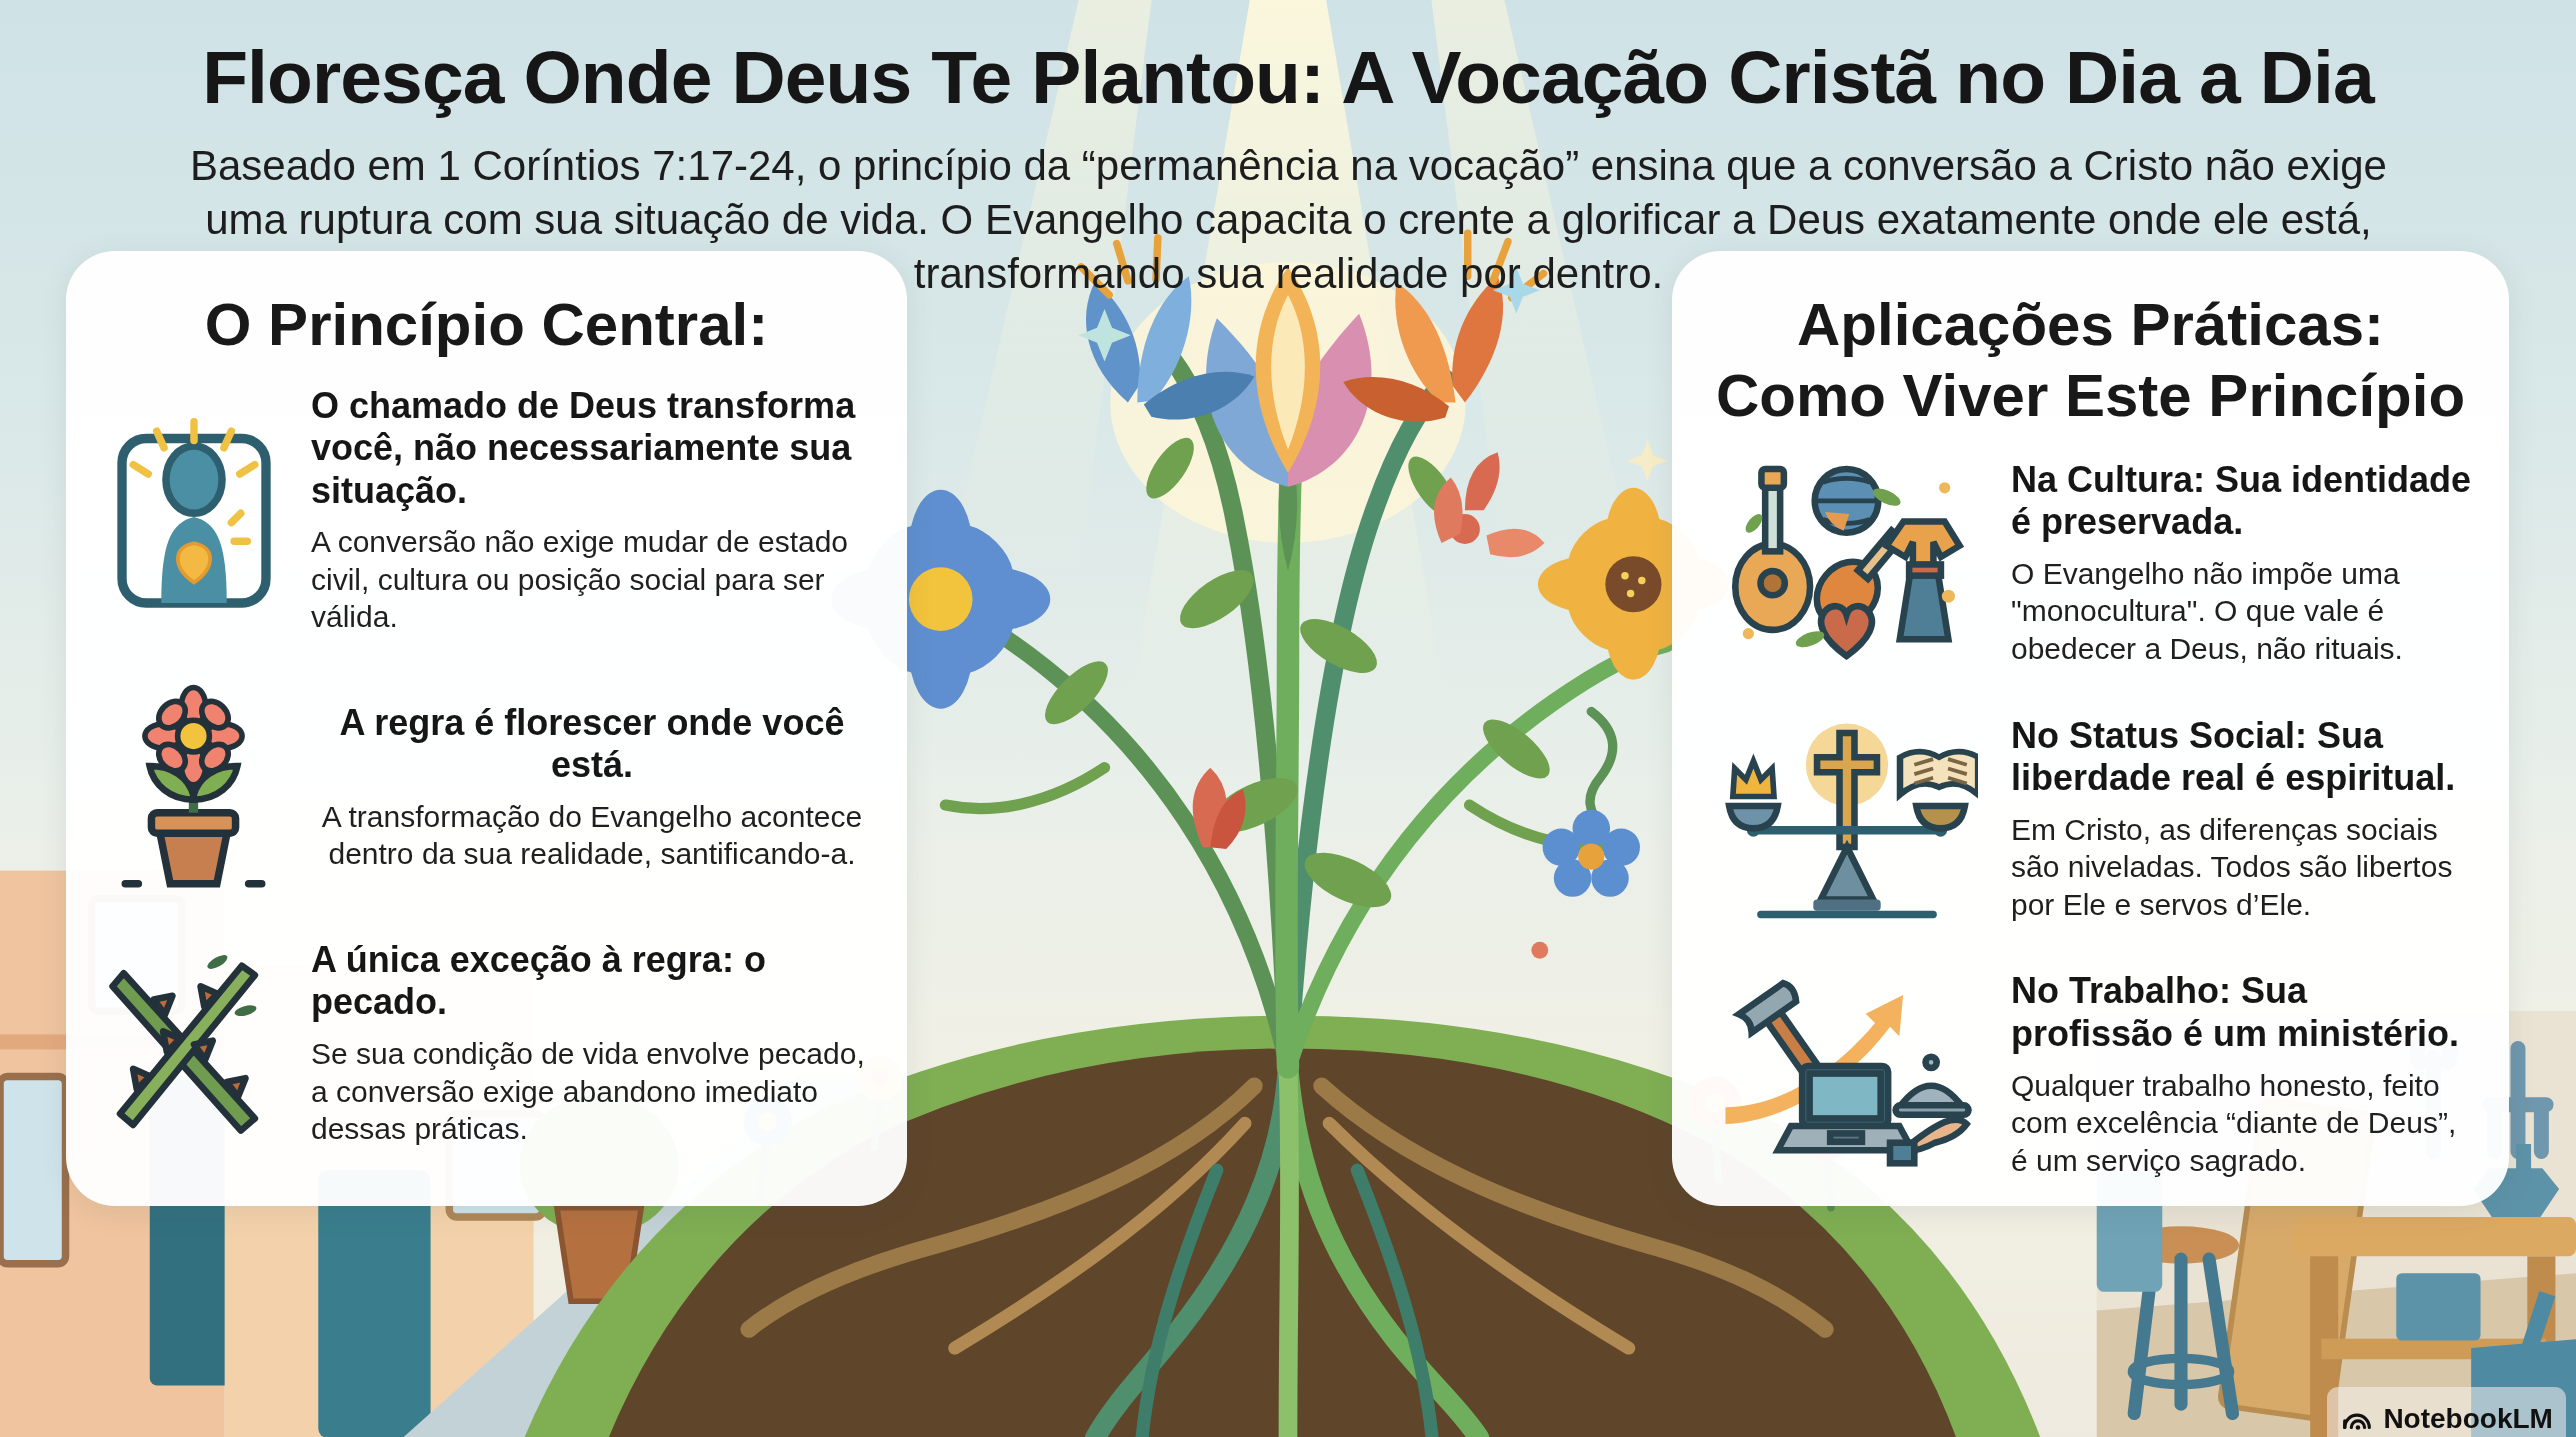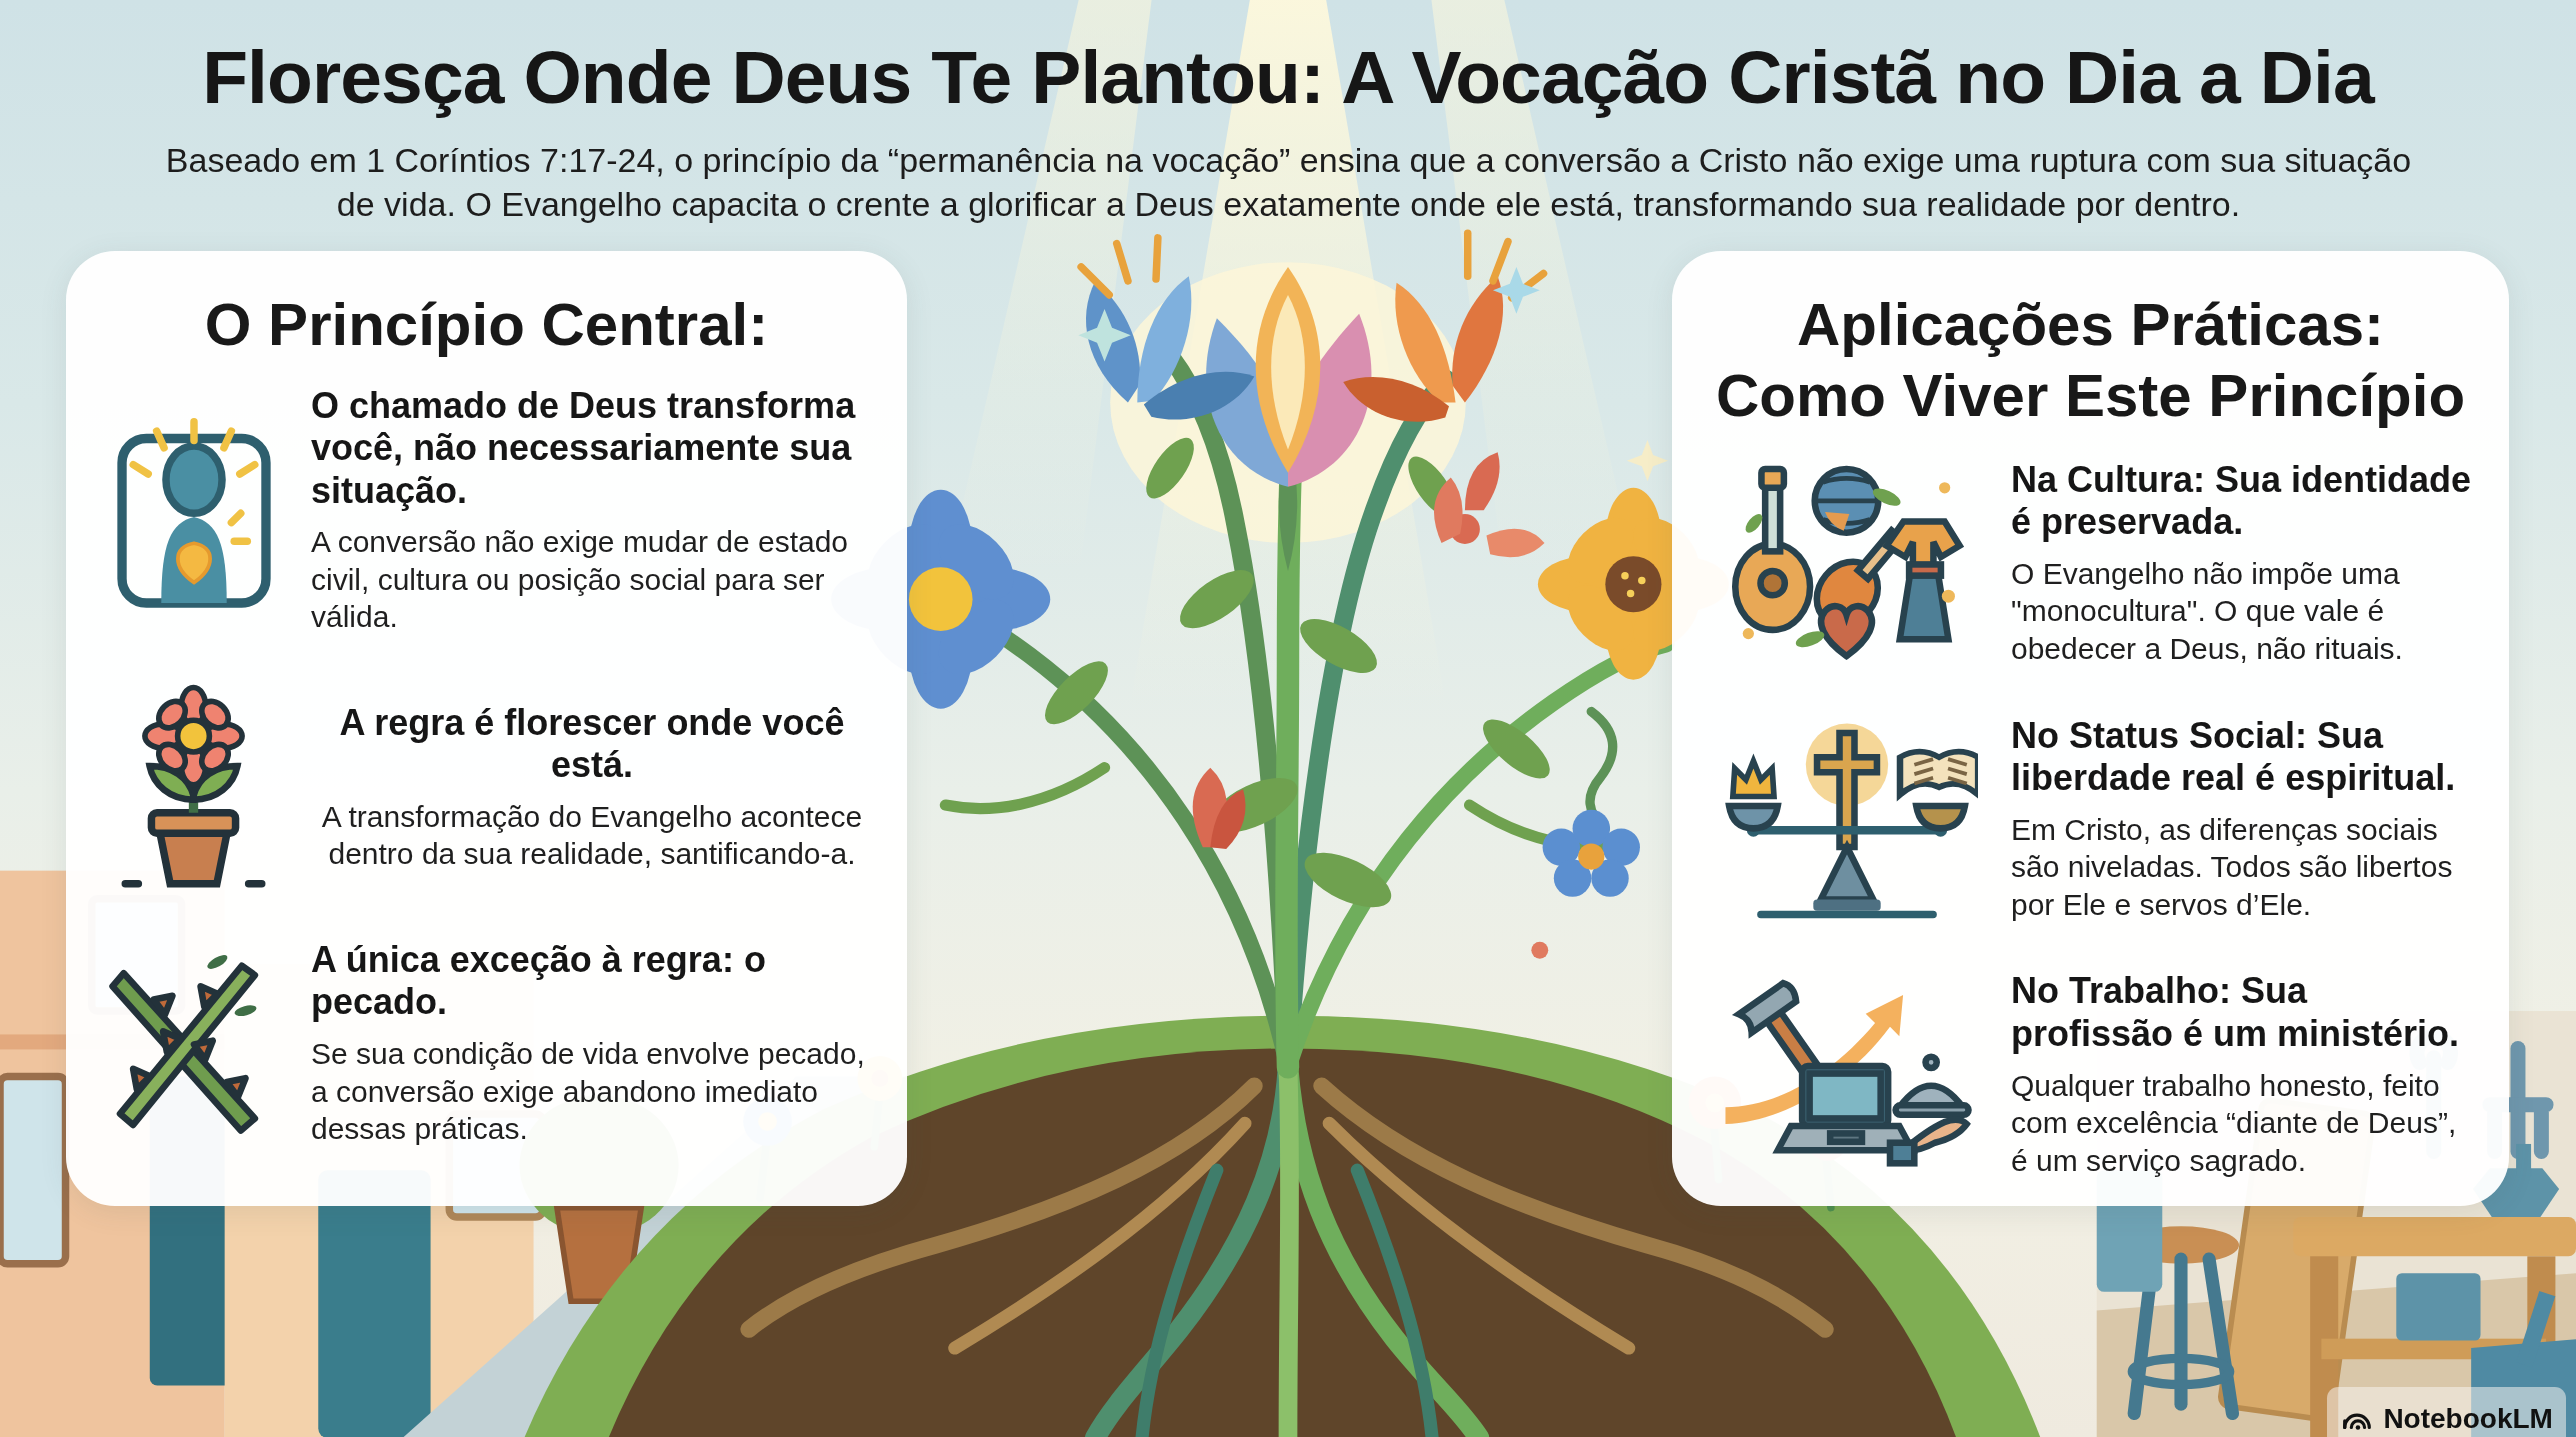--- a/index.html
+++ b/index.html
@@ -10,21 +10,21 @@
   .ray{position:absolute;top:0;background:linear-gradient(180deg,rgba(253,248,220,.95),rgba(253,248,220,0));}
   .ray.r1{left:1129px;width:318px;height:711px;clip-path:polygon(38% 0,62% 0,100% 100%,0 100%);}
   .ray.r2{left:945px;width:243px;height:580px;clip-path:polygon(55% 0,85% 0,55% 100%,0 100%);opacity:.6;}
   .ray.r3{left:1395px;width:243px;height:580px;clip-path:polygon(15% 0,45% 0,100% 100%,45% 100%);opacity:.6;}
 
   .scene{position:absolute;left:0;top:0;}
   
   .title{position:absolute;left:0;top:34px;width:2576px;text-align:center;
     font-size:75px;font-weight:700;color:#161616;letter-spacing:-0.9px;white-space:nowrap;}
   .subtitle{position:absolute;left:165px;top:139px;width:2247px;text-align:center;
-    font-size:34px;line-height:1.28;color:#1d1d1d;font-weight:500;}
+    font-size:42px;line-height:1.28;color:#1d1d1d;font-weight:500;}
 
   
   .panel{position:absolute;top:251px;height:955px;background:rgba(255,255,255,.96);
     border-radius:49px;box-shadow:0 5.6px 28px rgba(60,80,80,.10);}
   .panel.left{left:66px;width:841px;}
   .panel.right{left:1672px;width:837px;}
   .panel-heading{margin:39px 28px 9.4px;text-align:center;font-weight:700;color:#191919;
     font-size:60px;line-height:1.18;}
   .items{display:flex;flex-direction:column;gap:44px;margin-top:24px;}
   .item{display:flex;align-items:center;gap:24px;padding:0 34px;}

